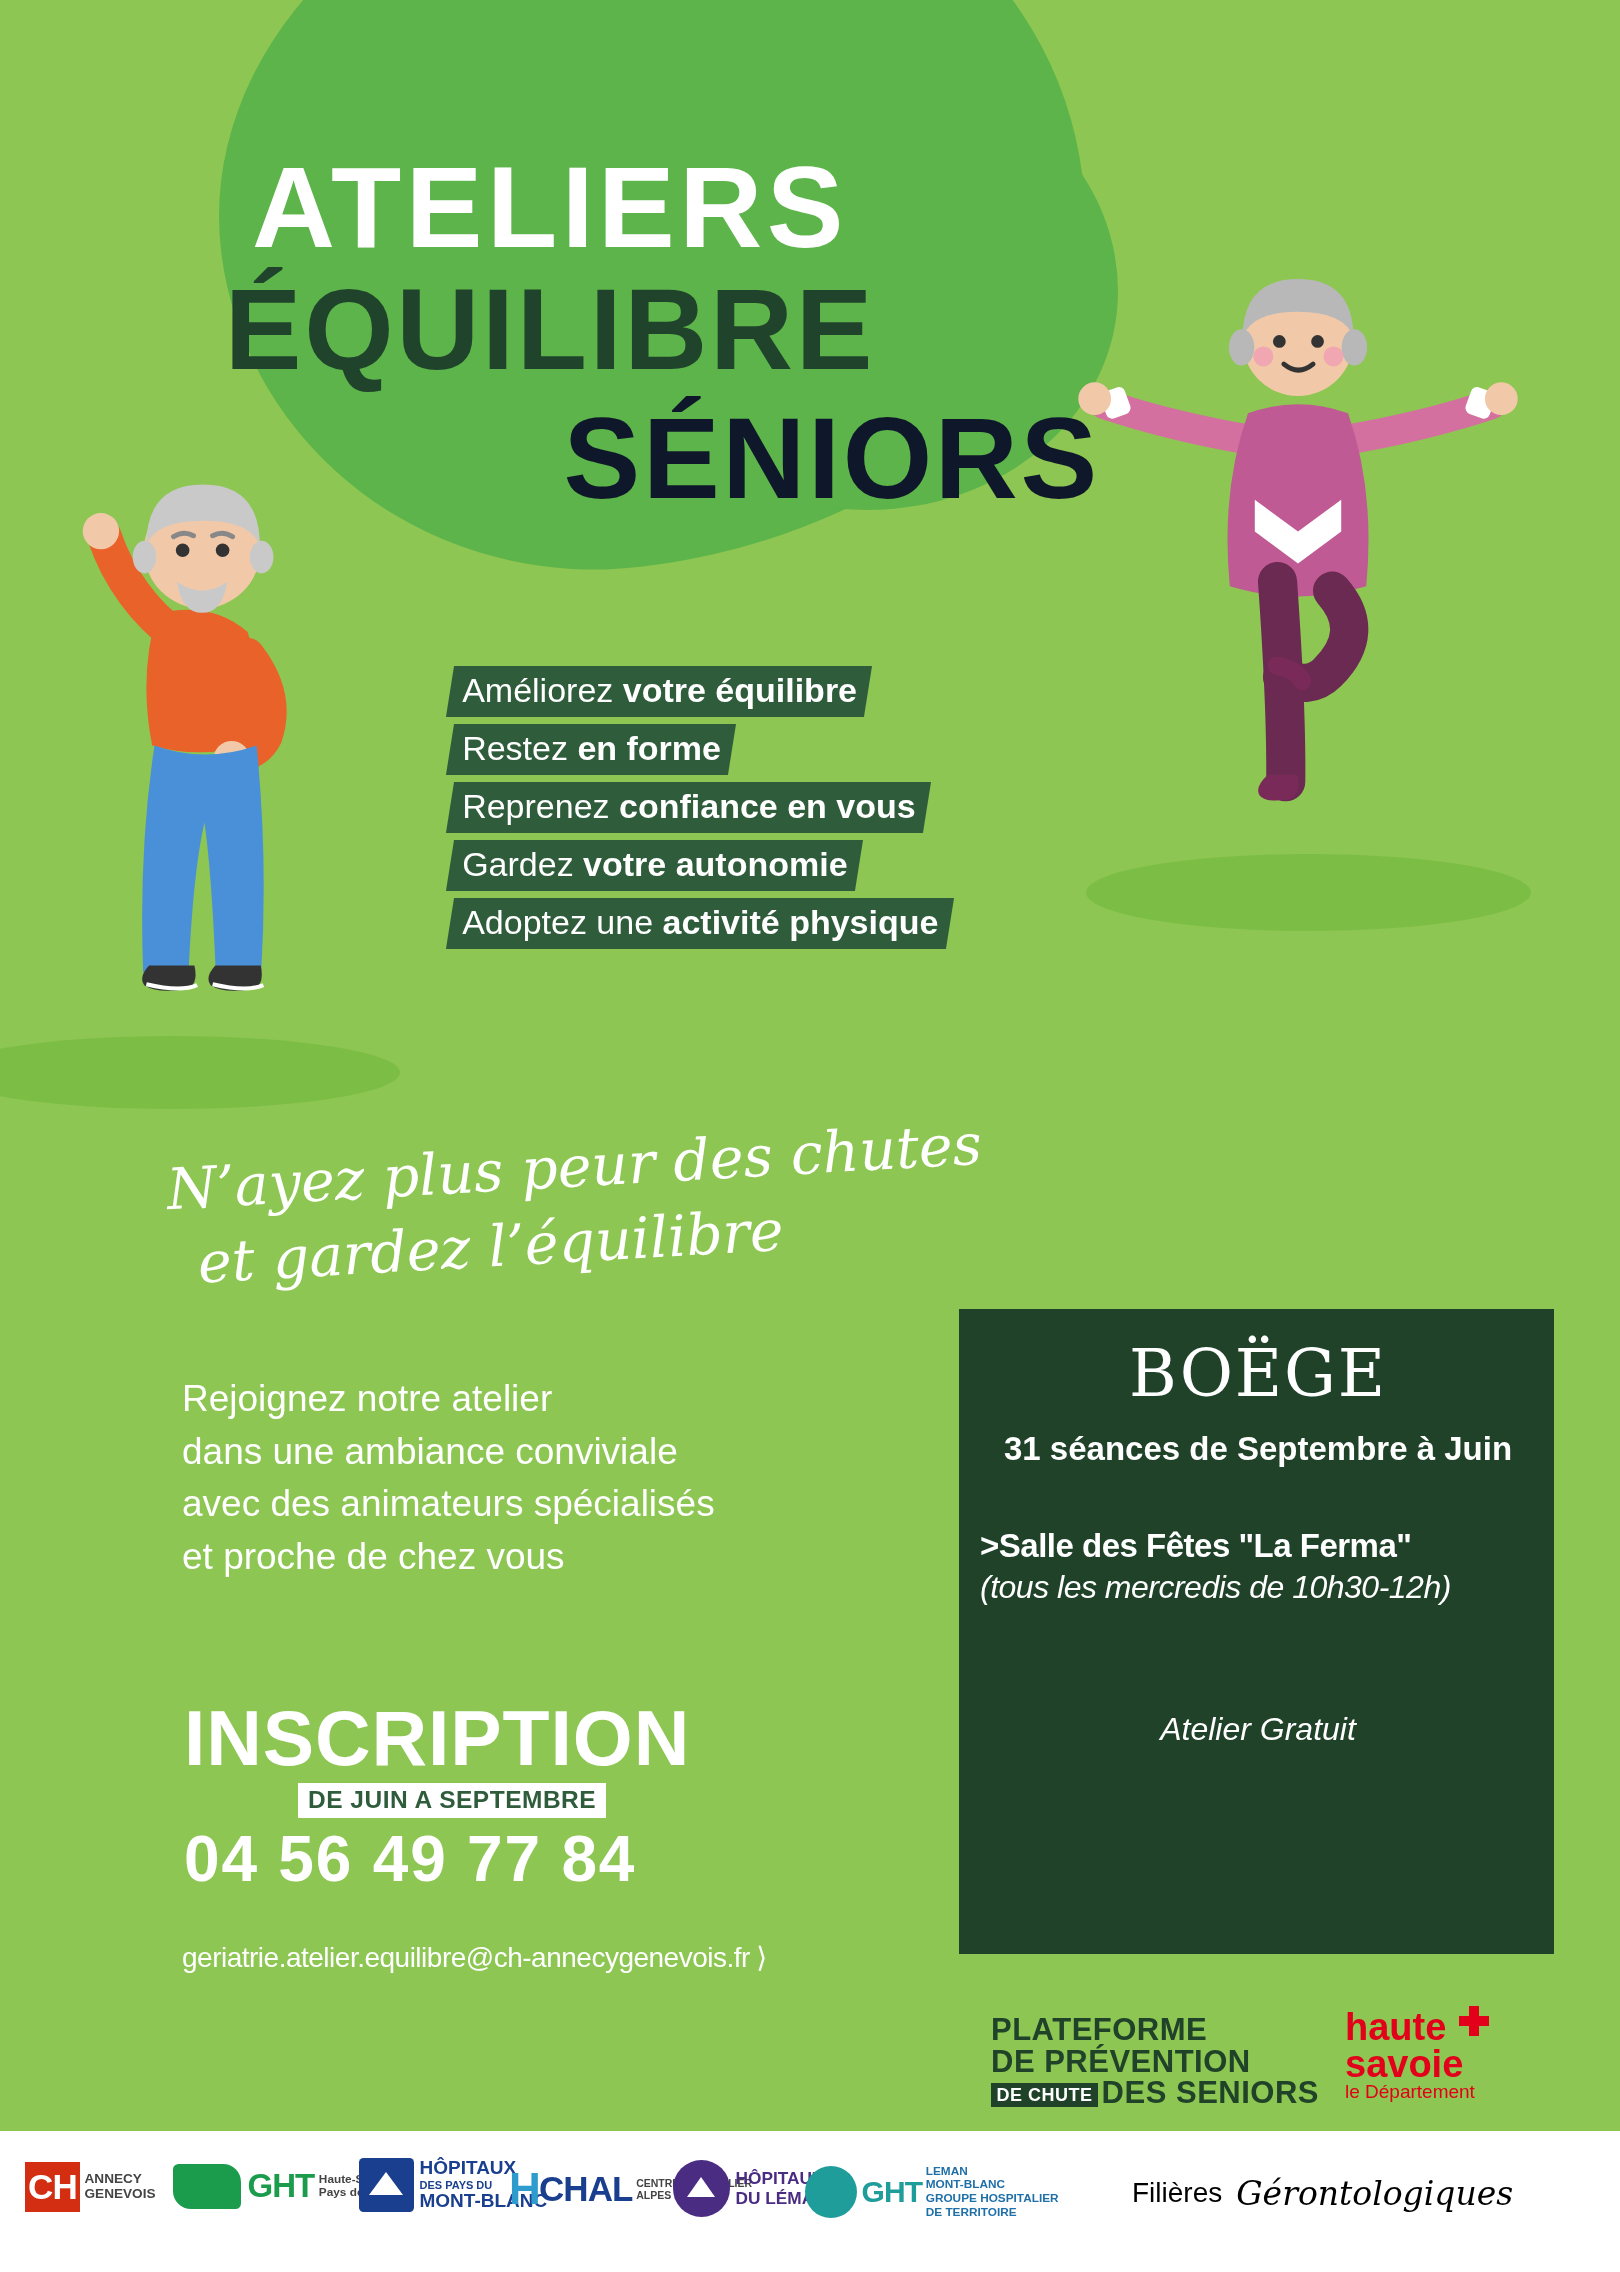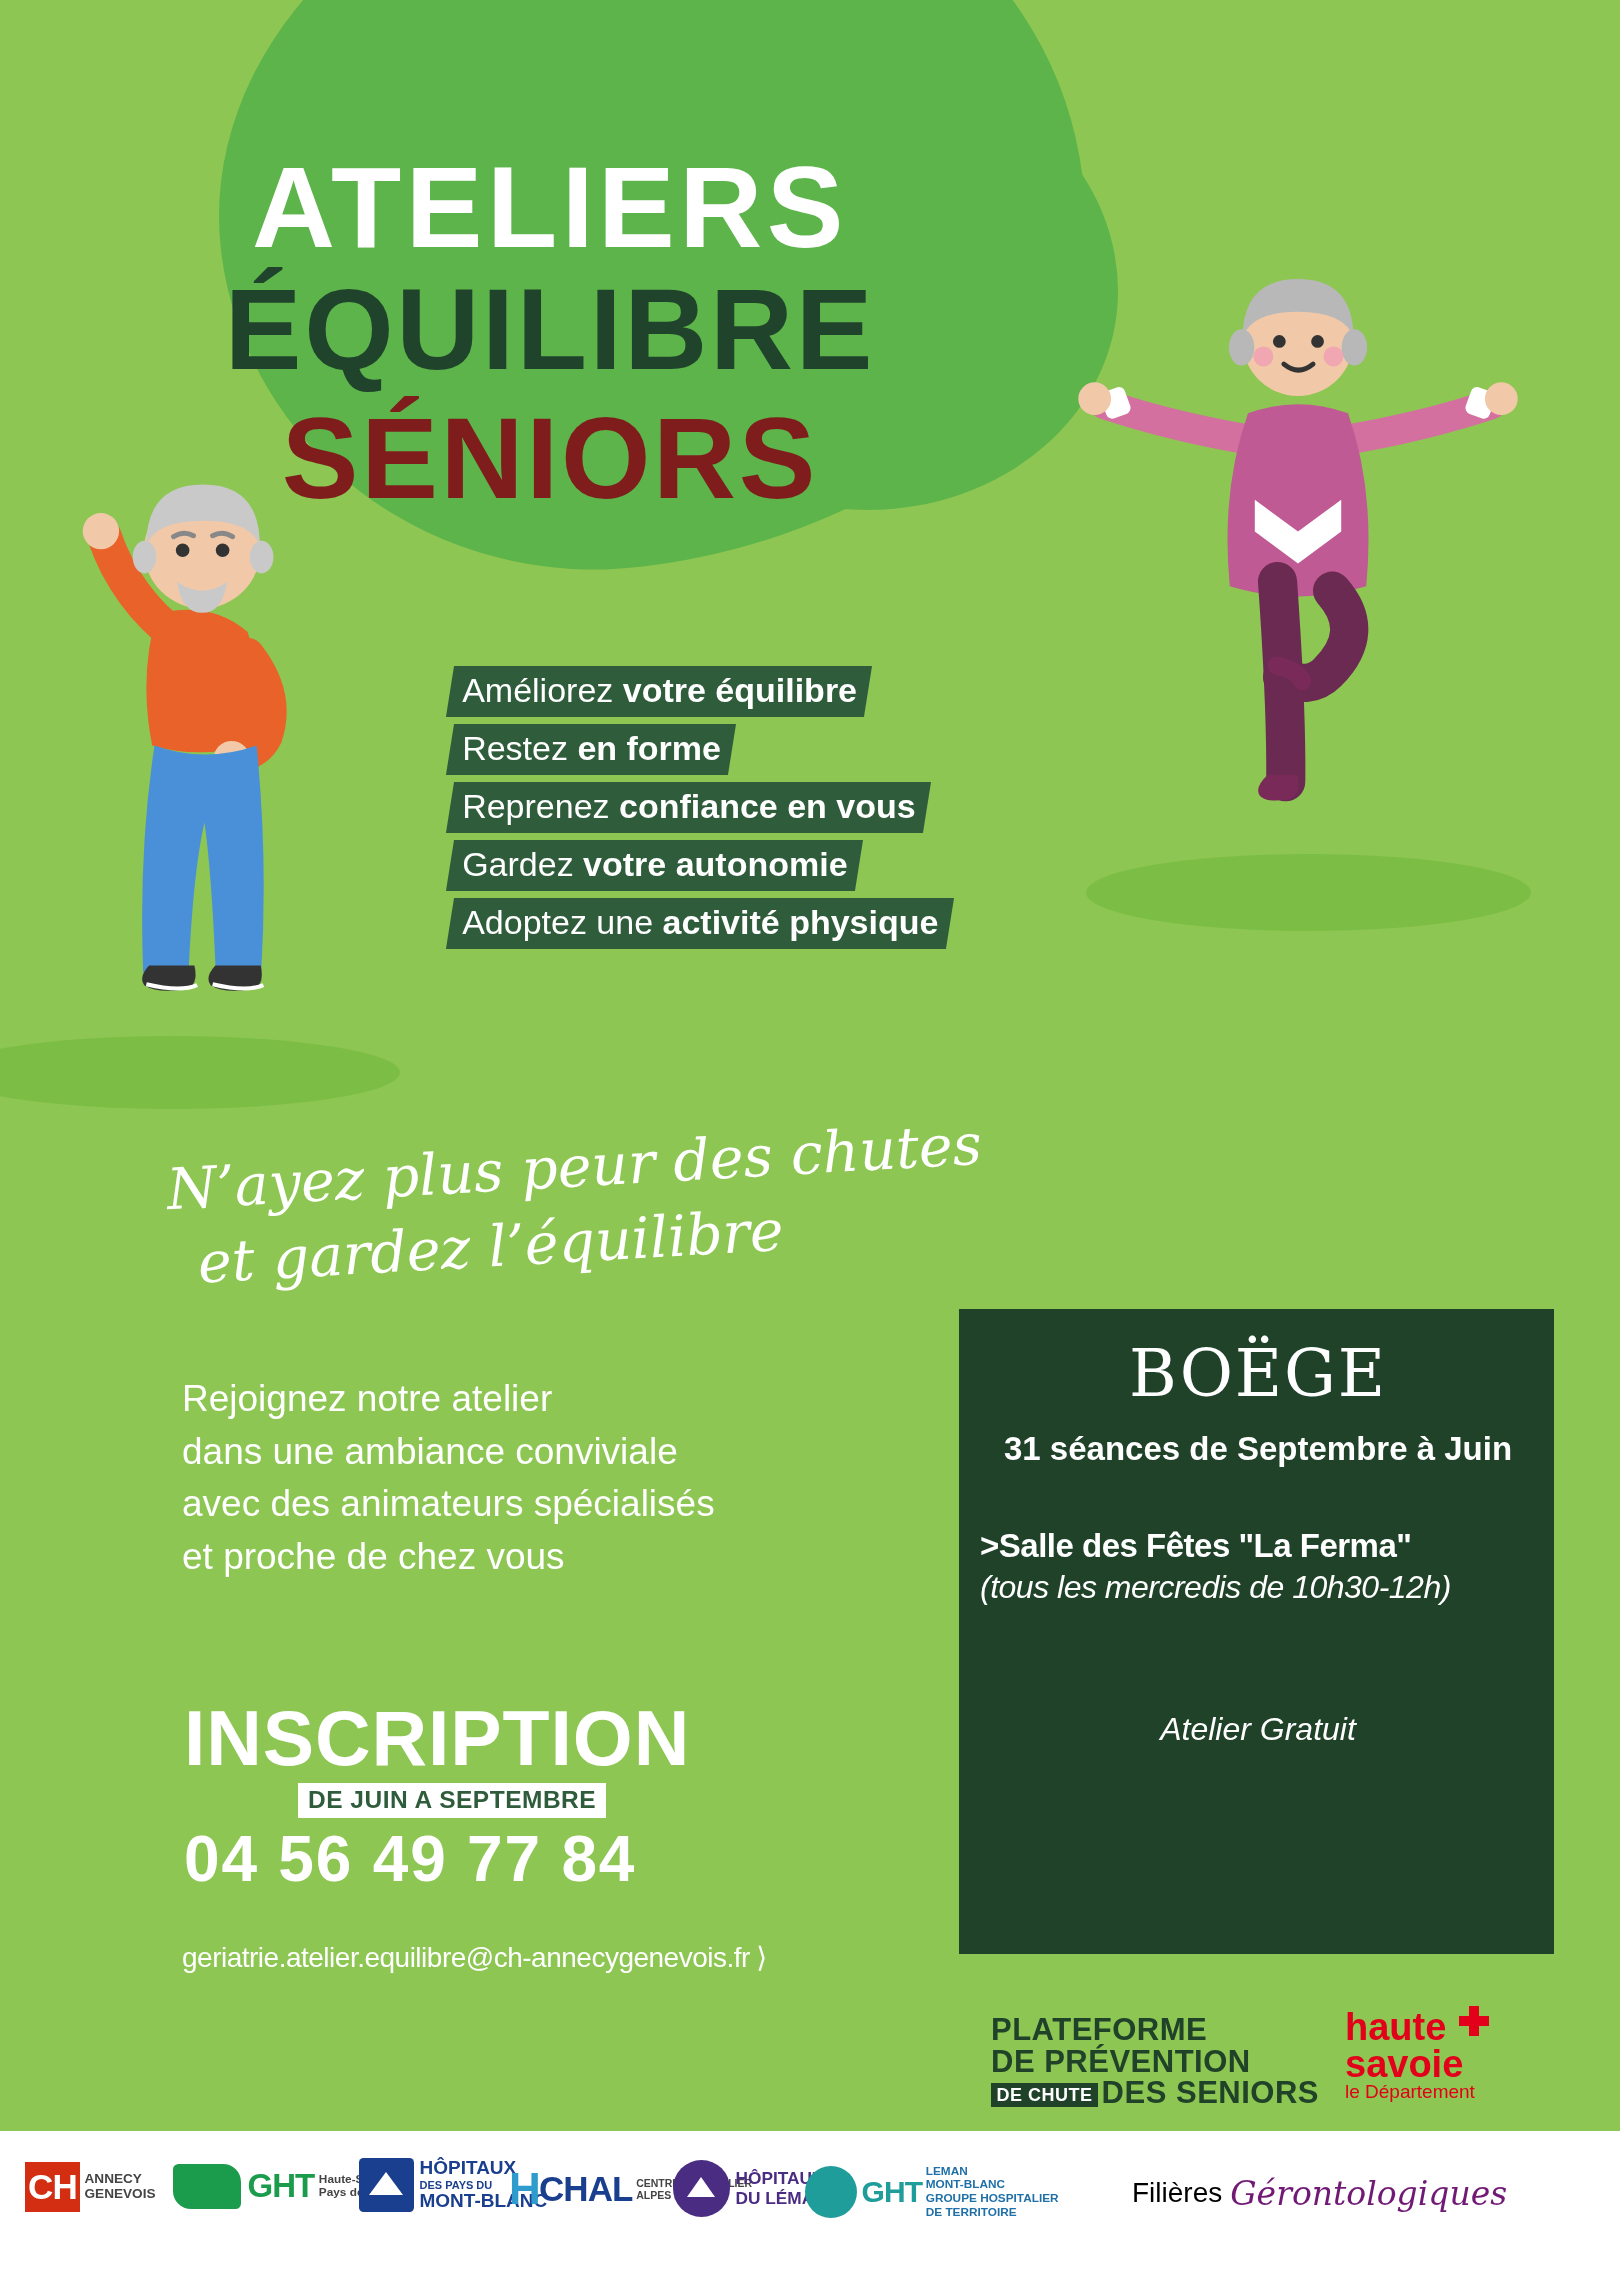--- a/index.html
+++ b/index.html
@@ -65,22 +65,23 @@
     font-size:115px;
     font-weight:bold;
     letter-spacing:2.7px;
     color:#20432b;
     line-height:1.12;
   }
   .t-seniors {
     font-size:115px;
     font-weight:bold;
     letter-spacing:2.7px;
-    color:#7f1d1d;
+    color:#0f172a;
     line-height:1.12;
+    text-align:right;
   }
 
   
   .slogans {
     position:absolute;
     left:450px; top:666px;
     z-index:7;
     display:flex;
     flex-direction:column;
     align-items:flex-start;
@@ -305,21 +306,21 @@
   }
   .leman-txt { margin-left:5.5px; color:#4b2c83; font-weight:bold; font-size:17.3px; line-height:1.12; }
 
   .l-ght2 { left:805px; top:14.5px; }
   .ght2-c { width:52px; height:52px; border-radius:50%; background:#1f9d9a; }
   .ght2-txt { margin-left:4.5px; color:#1f9d9a; font-weight:bold; font-size:30px; letter-spacing:-0.9px; }
   .ght2-sub { margin-left:3.6px; color:#1f6fa8; font-weight:bold; font-size:11.8px; line-height:1.18; }
 
   .l-filieres { left:1132px; top:23.6px; }
   .fil-1 { color:#000000; font-size:28px; }
-  .fil-2 { color:#701a75; font-size:33px; font-family:"DejaVu Serif", serif; font-style:italic; margin-left:8px; }
+  .fil-2 { color:#000000; font-size:33px; font-family:"DejaVu Serif", serif; font-style:italic; margin-left:14px; }
 
   
   .man { position:absolute; left:41px; top:400px; width:345px; height:709px; z-index:5; }
   .woman { position:absolute; left:1041px; top:245px; width:514px; height:655px; z-index:5; }
 </style>
 </head>
 <body>
 
 <div class="poster">
 

